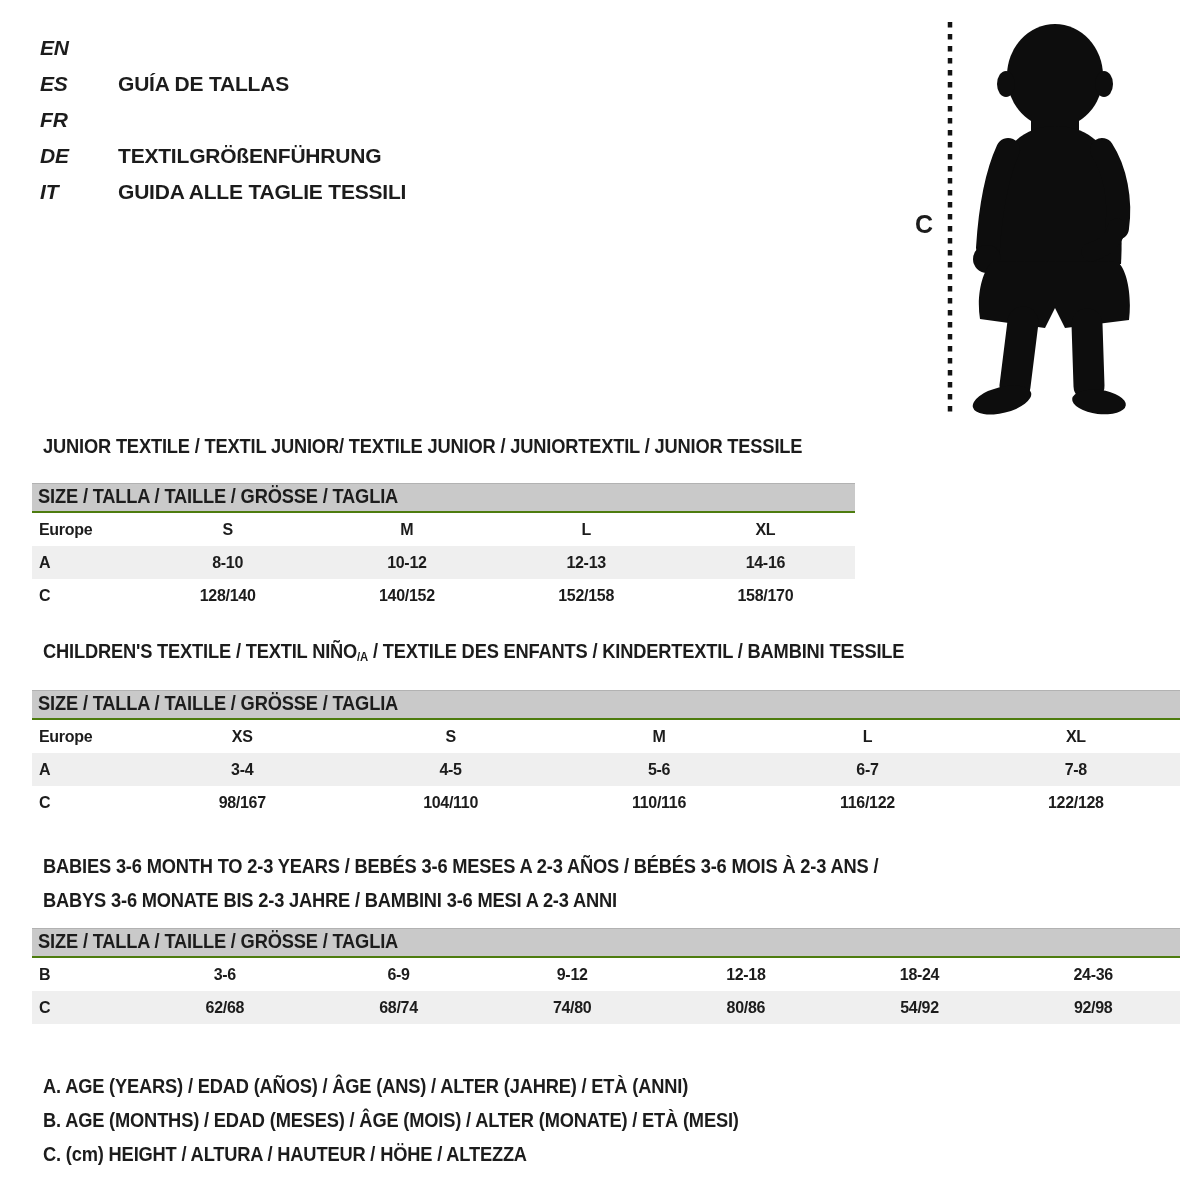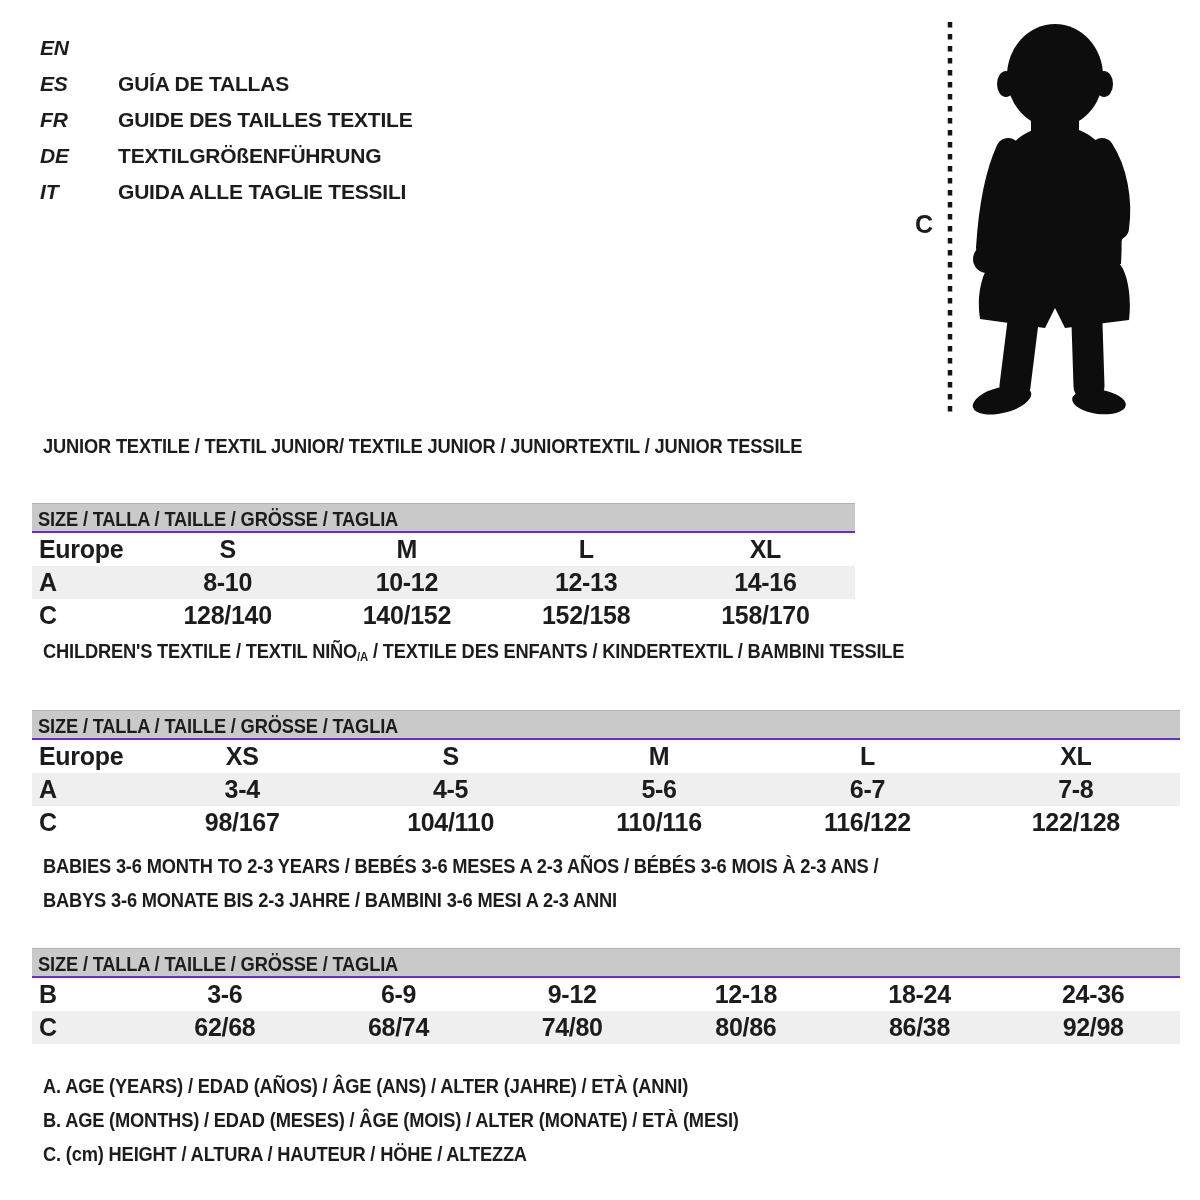--- a/index.html
+++ b/index.html
@@ -21,28 +21,28 @@
   
   .sec-title{
     position:absolute;left:43px;font-size:21px;font-weight:700;white-space:nowrap;
     transform:scaleX(0.87);transform-origin:0 0;letter-spacing:-0.2px;line-height:24px;
   }
   .sec-title .sub{font-size:0.62em;position:relative;top:0.22em;}
   .sec-title.two-line{line-height:34px;}
   
   .size-table{position:absolute;left:32px;}
   .t-bar{
-    height:27px;background:#c9c9c9;border-top:1px solid #b2b2b2;border-bottom:2px solid #6d28d9;
-    display:flex;align-items:flex-end;margin-top:20px;
+    height:27px;background:#c9c9c9;border-top:1px solid #b2b2b2;border-bottom:2px solid #4d7c0f;
+    display:flex;align-items:flex-start;
   }
   .t-bar .bar-text{
     display:inline-block;padding-left:7px;font-size:21px;font-weight:700;white-space:nowrap;
     transform:scaleX(0.87);transform-origin:0 50%;letter-spacing:-0.2px;
   }
-  .t-row{display:flex;height:33px;align-items:center;font-size:25px;font-weight:700;letter-spacing:-0.3px;}
+  .t-row{display:flex;height:33px;align-items:center;font-size:16px;font-weight:700;letter-spacing:-0.3px;}
   .t-row.shaded{background:#efefef;}
   .t-row .lbl{flex:0 0 99px;padding-left:7px;}
   .t-row .cell{flex:1;text-align:center;}
   #table1{top:483px;width:823px;}
   #table2{top:690px;width:1148px;}
   #table3{top:928px;width:1148px;}
   #title1{top:434px;}
   #title2{top:639px;}
   #title3{top:849px;}
   
@@ -58,21 +58,20 @@
 <div class="lang-block">
   <div class="lang-row">
     <span class="lang-code">EN</span>
   </div>
   <div class="lang-row">
     <span class="lang-code">ES</span>
     <span class="lang-label">GUÍA DE TALLAS</span>
   </div>
   <div class="lang-row">
     <span class="lang-code">FR</span>
-    <span class="lang-label">GUIDE DES TAILLES TEXTILE</span>
   </div>
   <div class="lang-row">
     <span class="lang-code">DE</span>
     <span class="lang-label">TEXTILGRÖßENFÜHRUNG</span>
   </div>
   <div class="lang-row">
     <span class="lang-code">IT</span>
     <span class="lang-label">GUIDA ALLE TAGLIE TESSILI</span>
   </div>
 </div>
@@ -175,21 +174,21 @@
     <span class="cell">12-18</span>
     <span class="cell">18-24</span>
     <span class="cell">24-36</span>
   </div>
   <div class="t-row shaded">
     <span class="lbl">C</span>
     <span class="cell">62/68</span>
     <span class="cell">68/74</span>
     <span class="cell">74/80</span>
     <span class="cell">80/86</span>
-    <span class="cell">86/38</span>
+    <span class="cell">54/92</span>
     <span class="cell">92/98</span>
   </div>
 </div>
 
 <div class="legend">
   <div class="legend-line">A. AGE (YEARS) / EDAD (AÑOS) / ÂGE (ANS) / ALTER (JAHRE) / ETÀ (ANNI)</div>
   <div class="legend-line">B. AGE (MONTHS) / EDAD (MESES) / ÂGE (MOIS) / ALTER (MONATE) / ETÀ (MESI)</div>
   <div class="legend-line">C. (cm) HEIGHT / ALTURA / HAUTEUR / HÖHE / ALTEZZA</div>
 </div>
 

